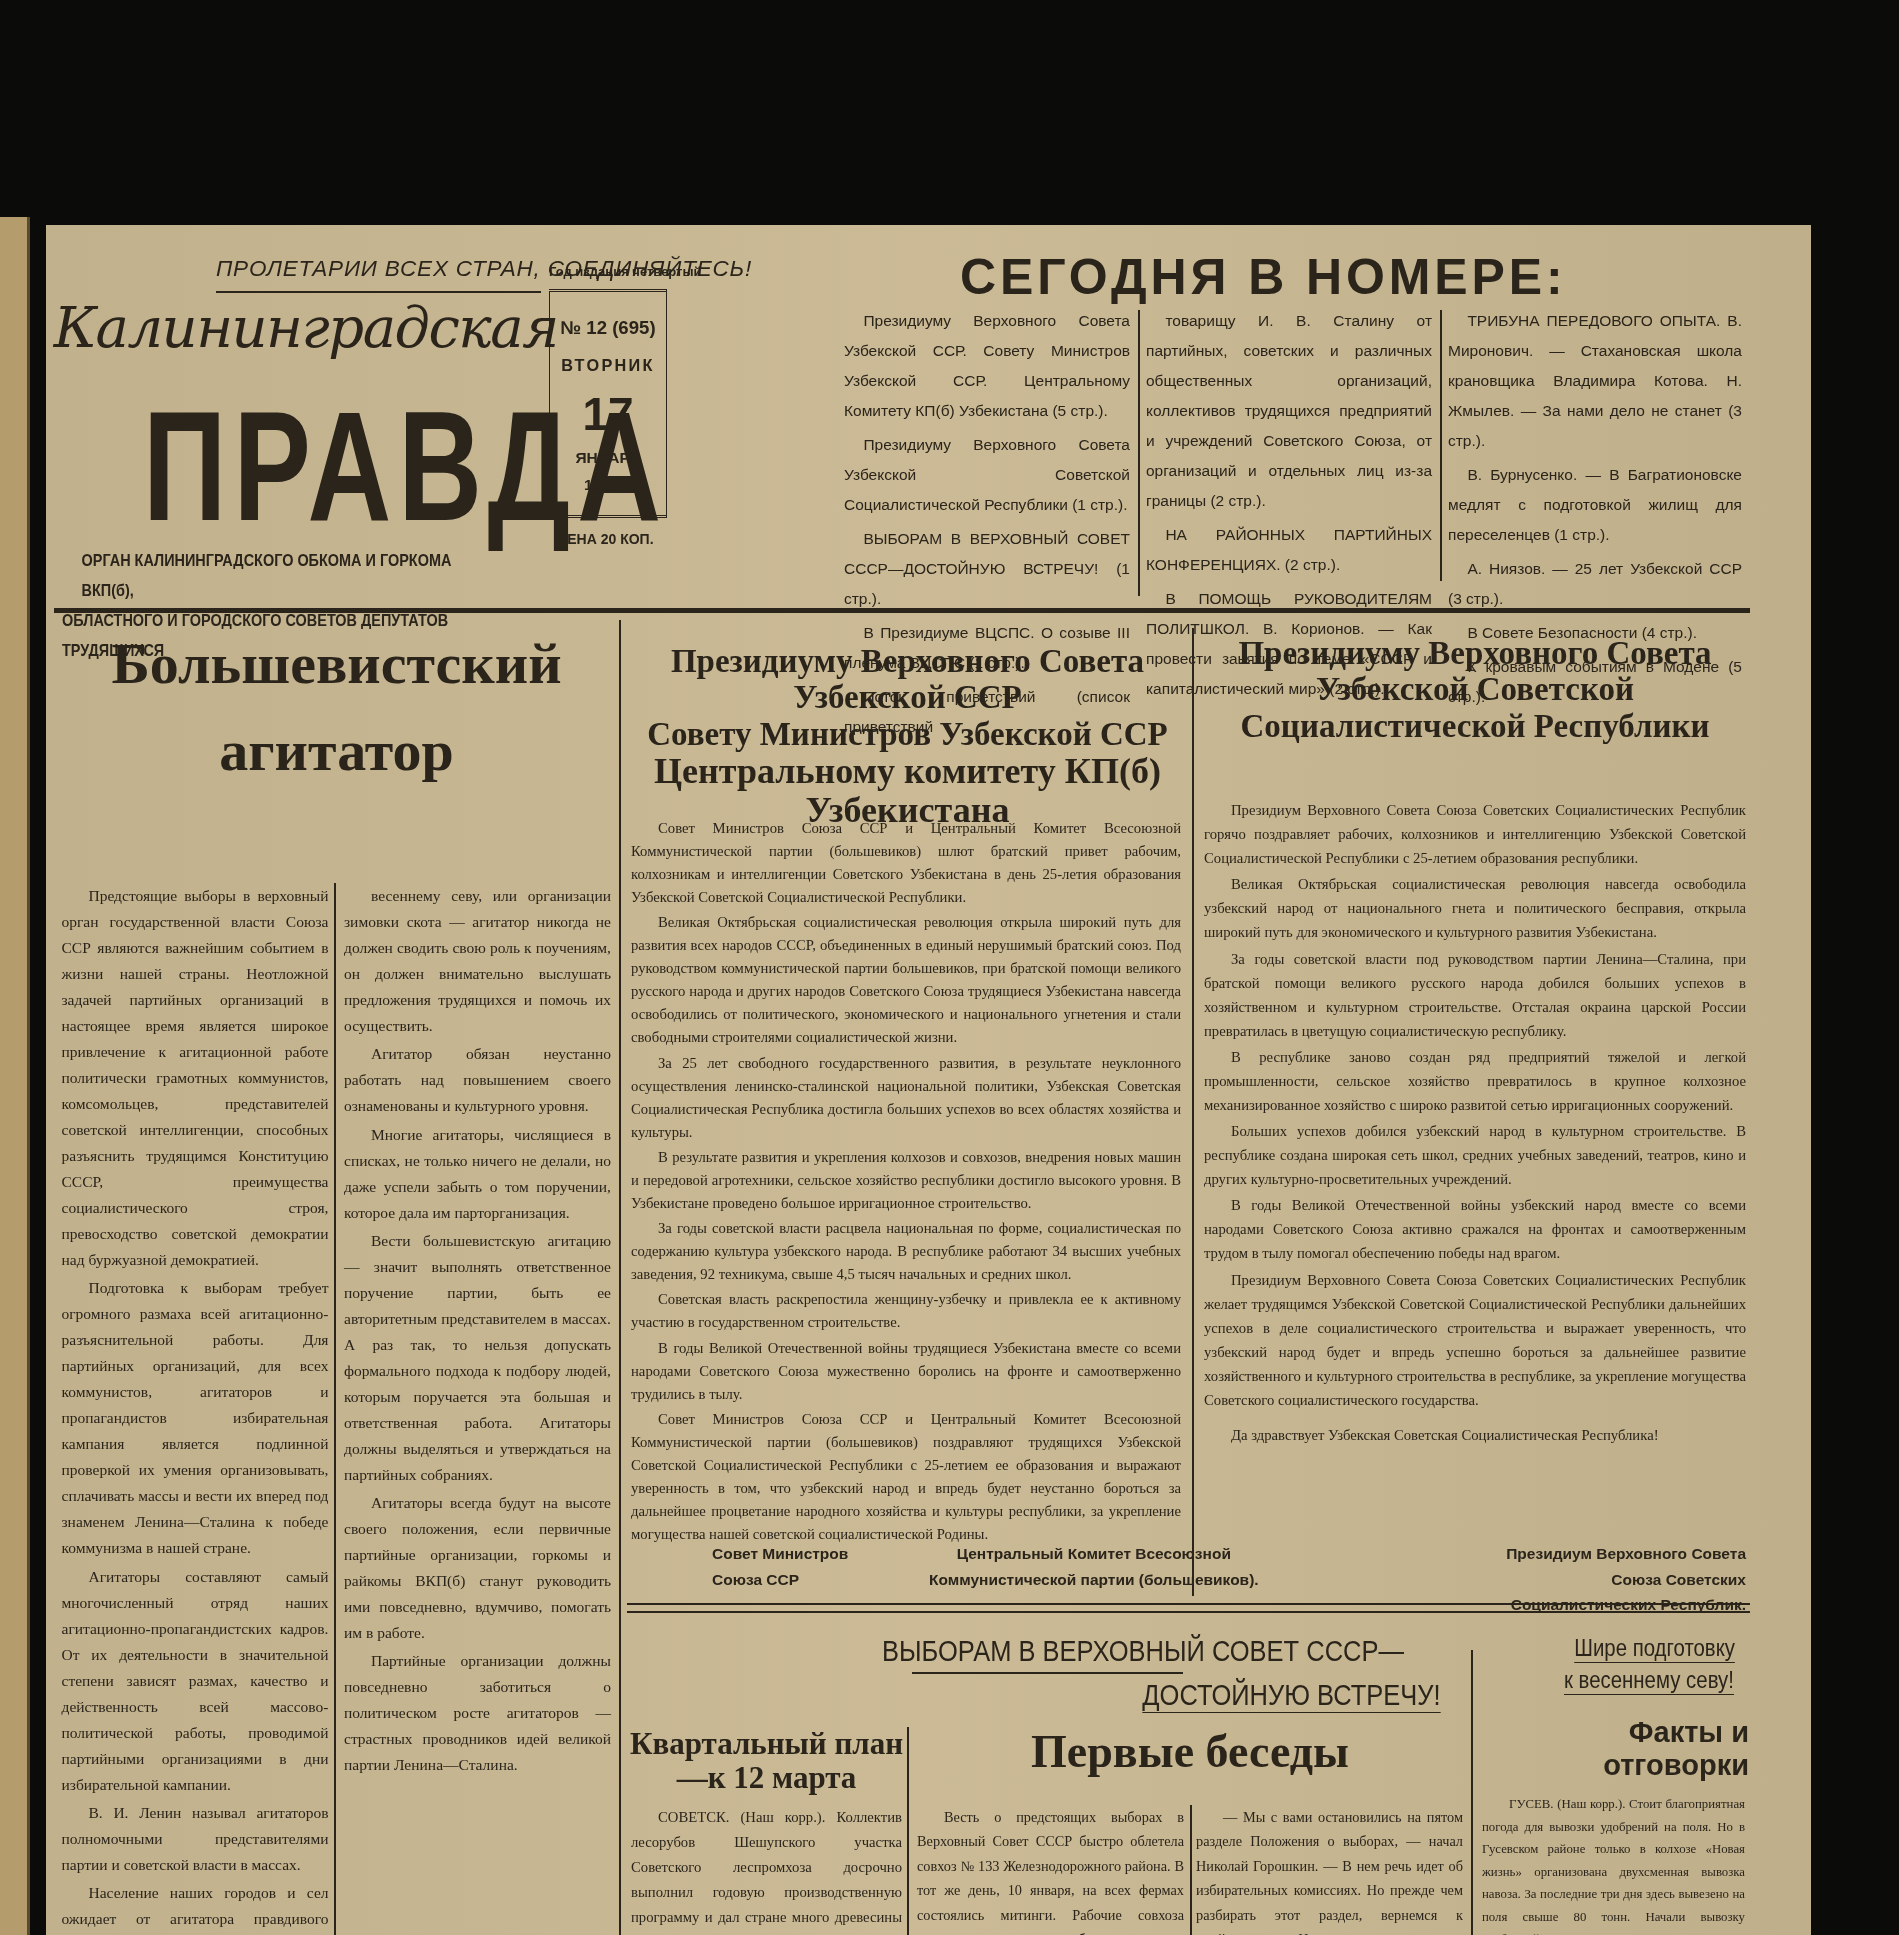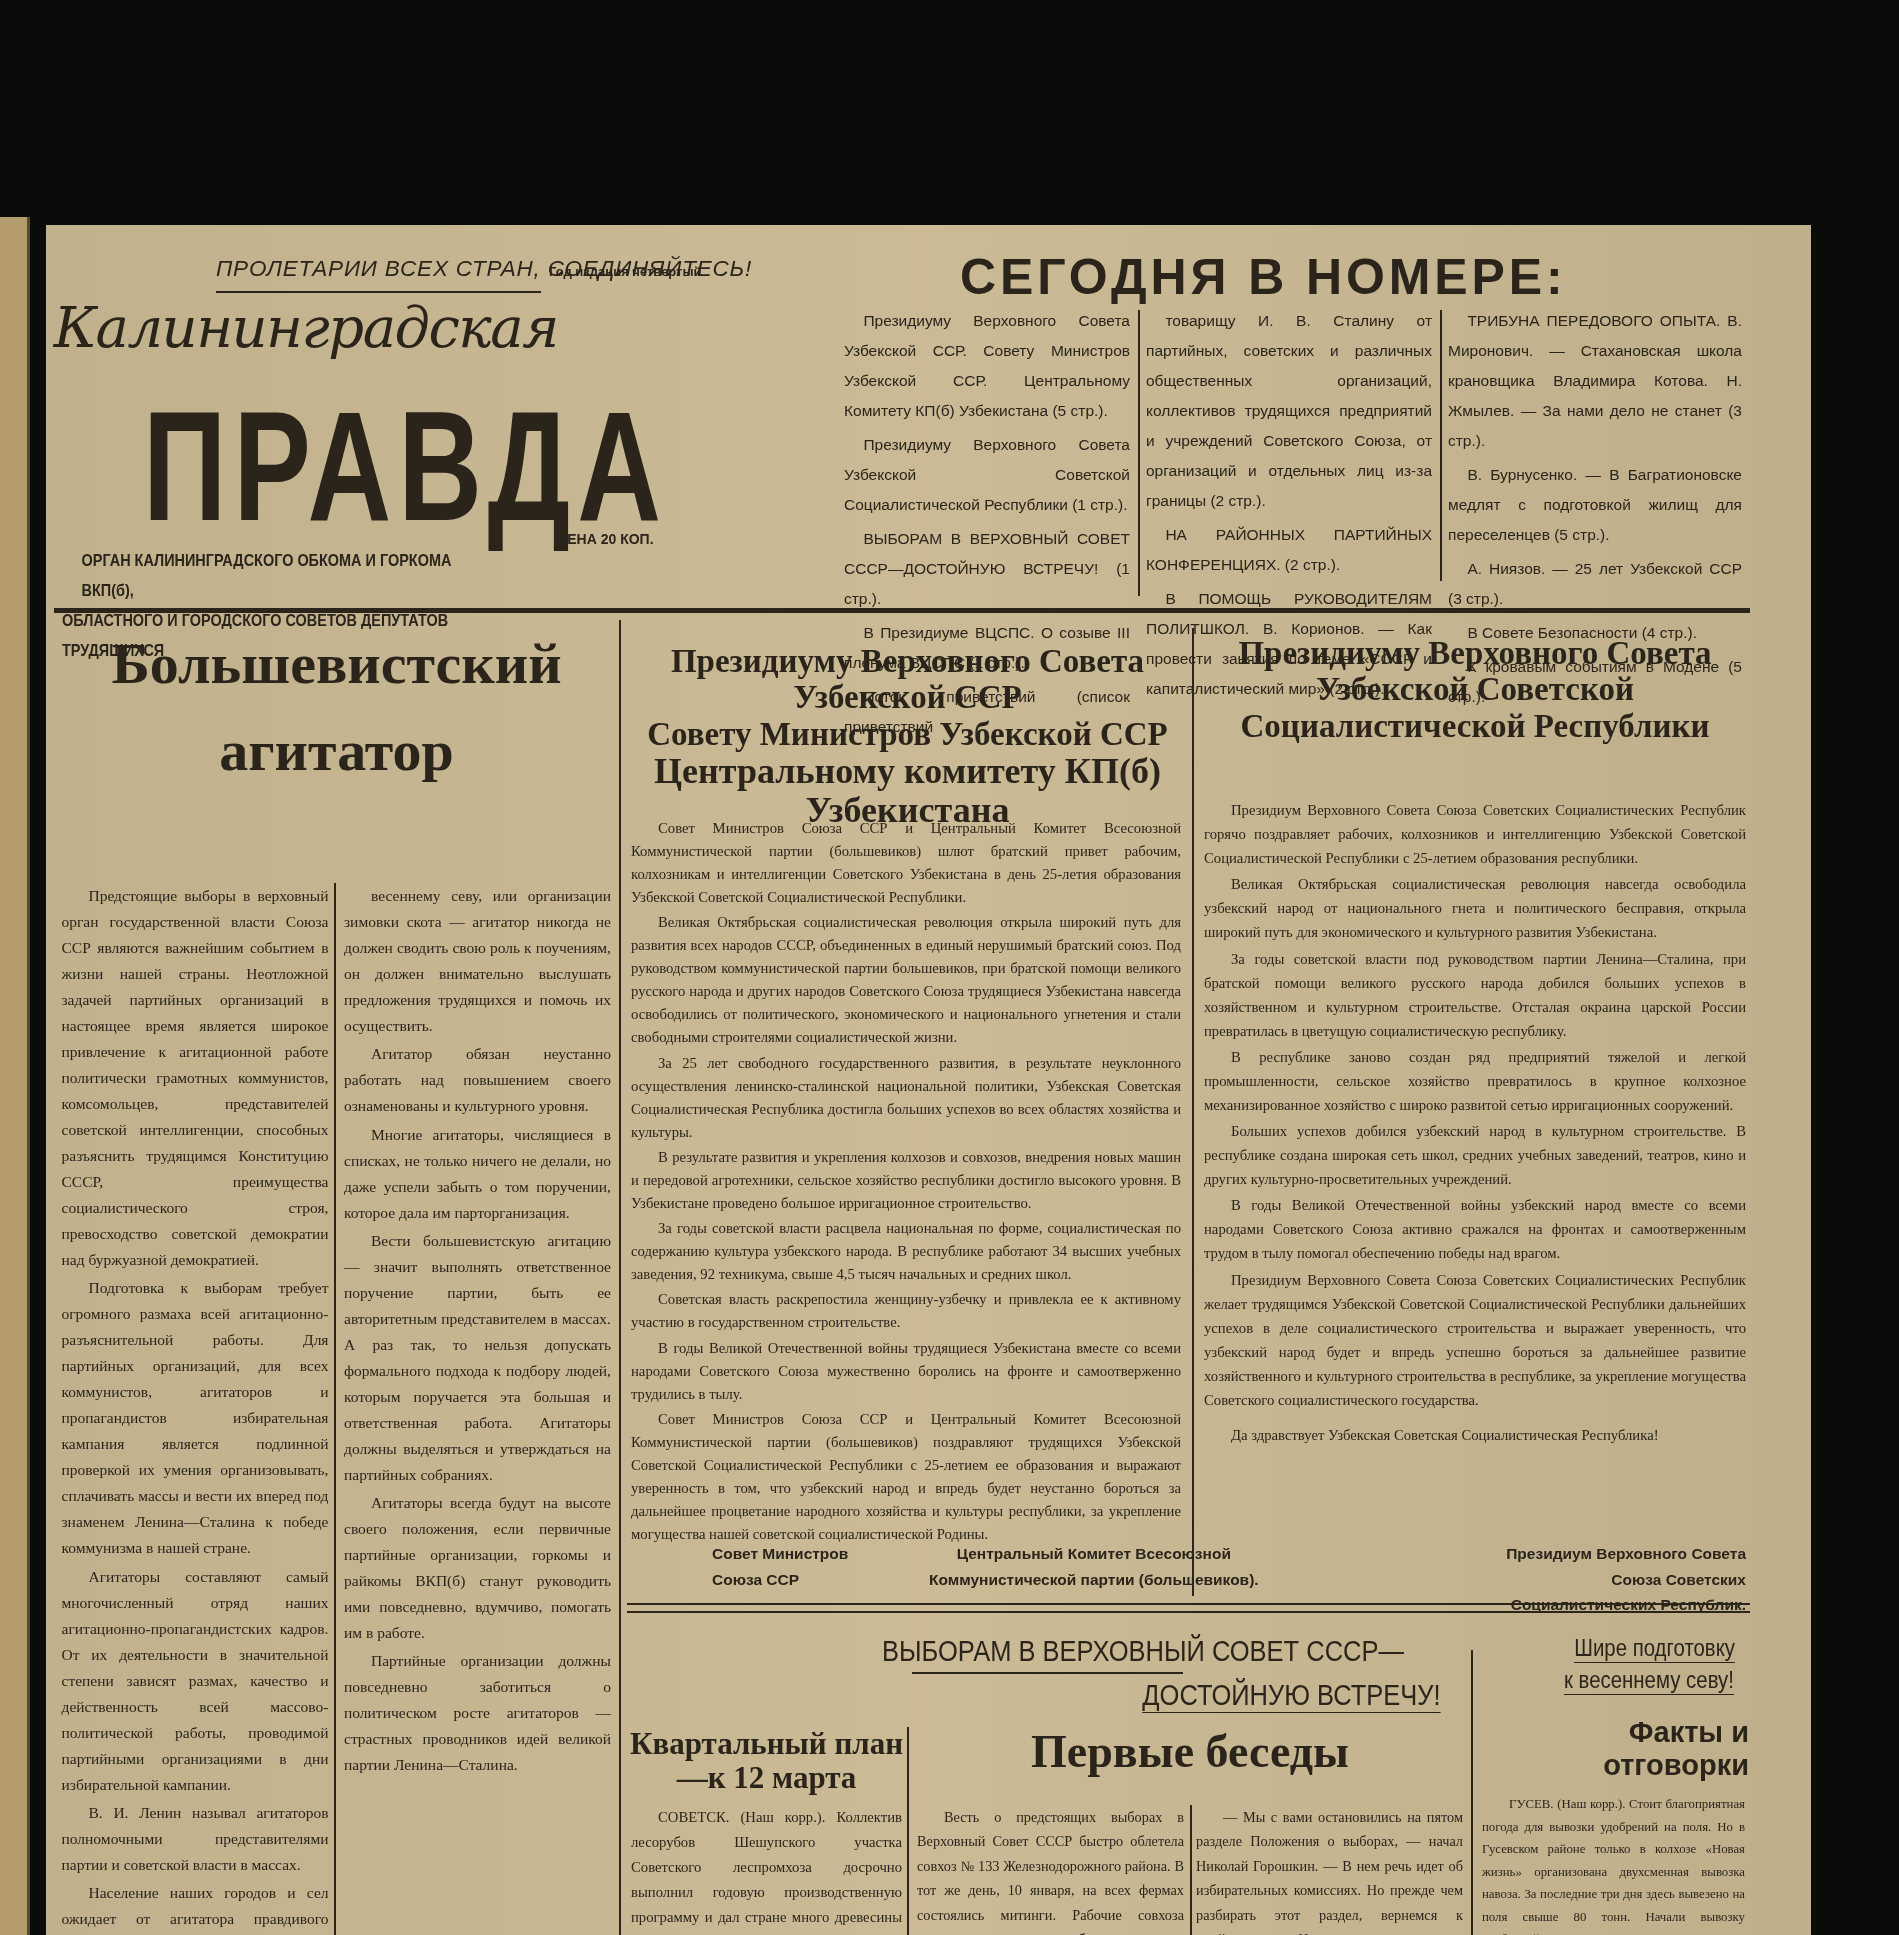--- a/index.html
+++ b/index.html
@@ -33,40 +33,47 @@
   <div class="abs motto" style="left:170px;top:31px;">ПРОЛЕТАРИИ ВСЕХ СТРАН, СОЕДИНЯЙТЕСЬ!</div>
   <div class="rule" style="left:170px;top:66px;width:325px;height:1.9px;"></div>
   <div class="abs title-script" style="left:7.7px;top:70px;">Калининградская</div>
   <div class="abs title-block" style="left:97px;top:151px;">ПРАВДА</div>
   <div class="abs organ" style="left:15.5px;top:321px;width:465px;">
     <div style="padding-left:23px;">ОРГАН КАЛИНИНГРАДСКОГО ОБКОМА И ГОРКОМА ВКП(б),</div>
     <div>ОБЛАСТНОГО И ГОРОДСКОГО СОВЕТОВ ДЕПУТАТОВ ТРУДЯЩИХСЯ</div>
   </div>
 
   <div class="abs" style="left:503px;top:39px;font-family:'Liberation Sans',sans-serif;font-weight:bold;font-size:13px;">Год издания четвертый</div>
+  <div class="abs issuebox" style="left:503px;top:64px;width:116px;height:223px;">
+    <div style="font-size:18.6px;margin-top:25px;">№ 12 (695)</div>
+    <div style="font-size:16.3px;margin-top:17.4px;letter-spacing:2.3px;">ВТОРНИК</div>
+    <div style="font-size:46px;margin-top:11.6px;">17</div>
+    <div style="font-size:15.5px;margin-top:7.7px;">ЯНВАРЯ</div>
+    <div style="font-size:15.5px;margin-top:9.7px;">1950 г.</div>
+  </div>
   <div class="abs" style="left:511px;top:306px;font-family:'Liberation Sans',sans-serif;font-weight:bold;font-size:14px;">ЦЕНА 20 КОП.</div>
 
   <div class="abs h-index" style="left:914px;top:23px;">СЕГОДНЯ В НОМЕРЕ:</div>
   <div class="abs idx" style="left:798px;top:81px;width:286px;">
     <p>Президиуму Верховного Совета Узбекской ССР. Совету Министров Узбекской ССР. Центральному Комитету КП(б) Узбекистана (5 стр.).</p>
     <p>Президиуму Верховного Совета Узбекской Советской Социалистической Республики (1 стр.).</p>
     <p>ВЫБОРАМ В ВЕРХОВНЫЙ СОВЕТ СССР—ДОСТОЙНУЮ ВСТРЕЧУ! (1 стр.).</p>
     <p>В Президиуме ВЦСПС. О созыве III пленума ВЦСПС (1 стр.).</p>
     <p>Поток приветствий (список приветствий</p>
   </div>
   <div class="vrule" style="left:1092px;top:85px;height:286px;"></div>
   <div class="abs idx" style="left:1100px;top:81px;width:286px;">
     <p>товарищу И. В. Сталину от партийных, советских и различных общественных организаций, коллективов трудящихся предприятий и учреждений Советского Союза, от организаций и отдельных лиц из-за границы (2 стр.).</p>
     <p>НА РАЙОННЫХ ПАРТИЙНЫХ КОНФЕРЕНЦИЯХ. (2 стр.).</p>
     <p>В ПОМОЩЬ РУКОВОДИТЕЛЯМ ПОЛИТШКОЛ. В. Корионов. — Как провести занятия по теме «СССР и капиталистический мир» (2 стр.).</p>
   </div>
   <div class="vrule" style="left:1394px;top:85px;height:271px;"></div>
   <div class="abs idx" style="left:1402px;top:81px;width:294px;">
     <p>ТРИБУНА ПЕРЕДОВОГО ОПЫТА. В. Миронович. — Стахановская школа крановщика Владимира Котова. Н. Жмылев. — За нами дело не станет (3 стр.).</p>
-    <p>В. Бурнусенко. — В Багратионовске медлят с подготовкой жилищ для переселенцев (5 стр.).</p>
+    <p>В. Бурнусенко. — В Багратионовске медлят с подготовкой жилищ для переселенцев (1 стр.).</p>
     <p>А. Ниязов. — 25 лет Узбекской ССР (3 стр.).</p>
     <p>В Совете Безопасности (4 стр.).</p>
     <p>К кровавым событиям в Модене (5 стр.).</p>
   </div>
 
   <div class="rule" style="left:7.7px;top:383px;width:1696px;height:5.4px;"></div>
 
   <div class="abs h1" style="left:15.5px;top:407px;width:550px;font-size:58px;">
     <div>Большевистский</div>
     <div style="margin-top:23px;">агитатор</div>

